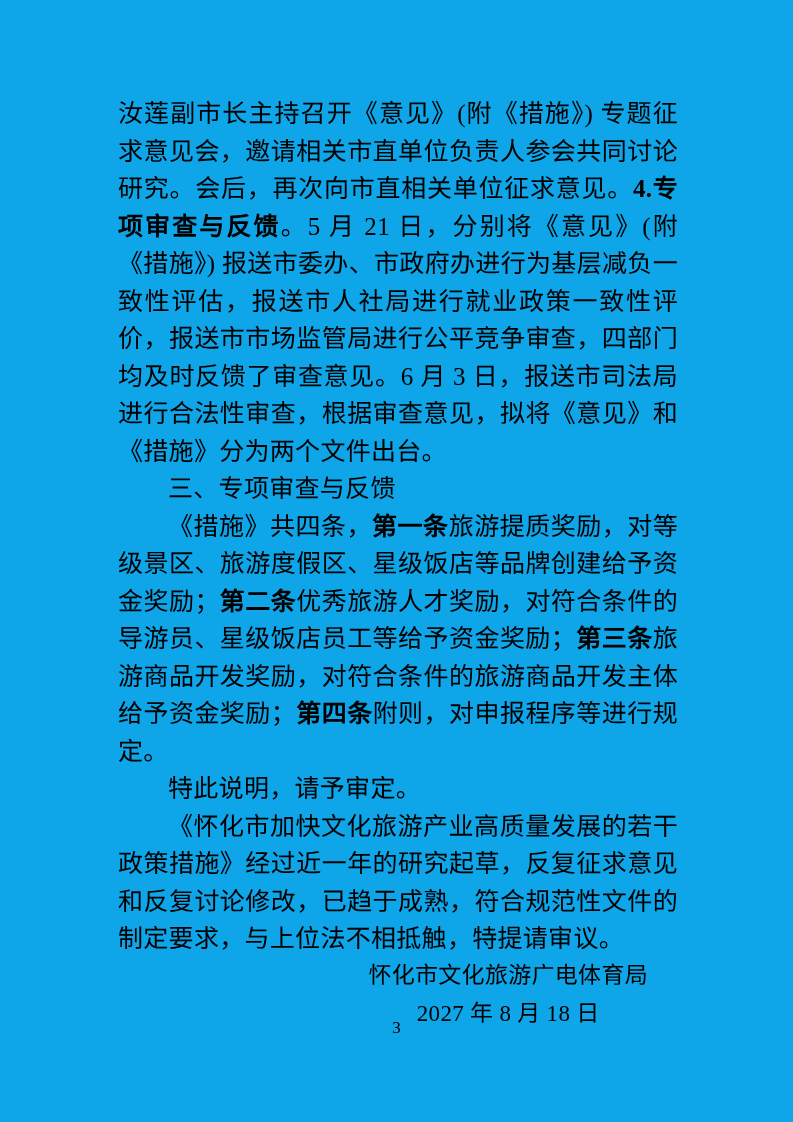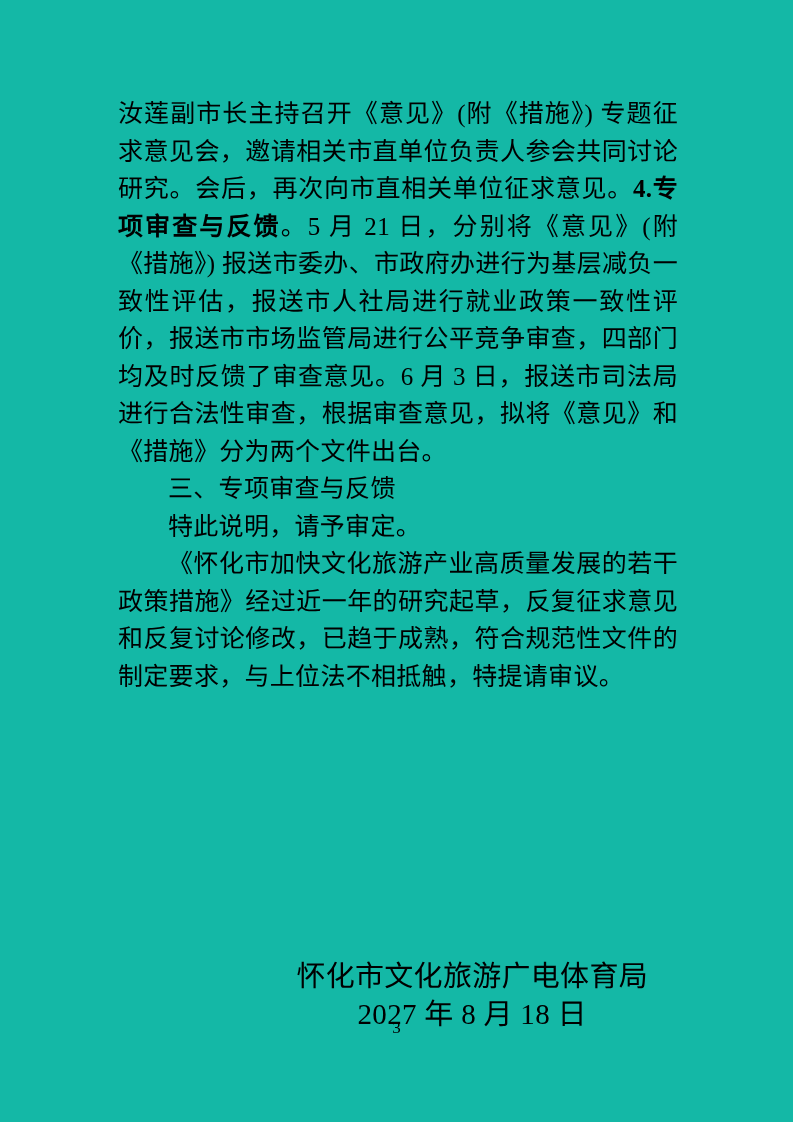--- a/index.html
+++ b/index.html
@@ -4,21 +4,21 @@
 <style>
   html, body {
     margin: 0;
     padding: 0;
     background: #ffffff;
   }
   .page {
     position: relative;
     width: 793px;
     height: 1122px;
-    background: #14b8a6;
+    background: #0ea5e9;
     overflow: hidden;
     font-family: "Liberation Serif", "DejaVu Serif", serif;
     color: #000000;
   }
   .doc-body {
     position: absolute;
     left: 118px;
     top: 95px;
     width: 560px;
   }
@@ -38,21 +38,21 @@
     font-weight: bold;
   }
   .signature {
     margin-top: 38px;
     margin-left: auto;
     margin-right: 28px;
     width: fit-content;
     text-align: center;
   }
   .signature-line {
-    font-size: 29px;
+    font-size: 23px;
     line-height: 38px;
     letter-spacing: 0.3px;
     white-space: nowrap;
   }
   .page-number {
     position: absolute;
     left: 0;
     top: 1016px;
     width: 100%;
     text-align: center;
@@ -64,20 +64,21 @@
 </style>
 </head>
 <body>
 
 <div class="page">
 
   <div class="doc-body">
 
   <p class="para"><span class="">汝莲副市长主持召开《意见》(附《措施》) 专题征求意见会，邀请相关市直单位负责人参会共同讨论研究。会后，再次向市直相关单位征求意见。</span><span class="bold">4.专项审查与反馈</span><span class="">。5 月 21 日，分别将《意见》(附《措施》) 报送市委办、市政府办进行为基层减负一致性评估，报送市人社局进行就业政策一致性评价，报送市市场监管局进行公平竞争审查，四部门均及时反馈了审查意见。6 月 3 日，报送市司法局进行合法性审查，根据审查意见，拟将《意见》和《措施》分为两个文件出台。</span></p>
       <p class="para indent"><span class="">三、专项审查与反馈</span></p>
+      <p class="para indent"><span class="">《措施》共四条，</span><span class="bold">第一条</span><span class="">旅游提质奖励，对等级景区、旅游度假区、星级饭店等品牌创建给予资金奖励；</span><span class="bold">第二条</span><span class="">优秀旅游人才奖励，对符合条件的导游员、星级饭店员工等给予资金奖励；</span><span class="bold">第三条</span><span class="">旅游商品开发奖励，对符合条件的旅游商品开发主体给予资金奖励；</span><span class="bold">第四条</span><span class="">附则，对申报程序等进行规定。</span></p>
       <p class="para indent"><span class="">特此说明，请予审定。</span></p>
       <p class="para indent"><span class="">《怀化市加快文化旅游产业高质量发展的若干政策措施》经过近一年的研究起草，反复征求意见和反复讨论修改，已趋于成熟，符合规范性文件的制定要求，与上位法不相抵触，特提请审议。</span></p>
     </div>
 
   <div class="doc-body" style="top:auto; bottom:0; position:static;"></div>
 
   <div class="signature doc-signature" style="position:absolute; left:118px; top:919px; width:560px;">
     <div class="signature-inner" style="margin-left:auto; margin-right:30px; width:fit-content; text-align:center;">
       <div class="signature-line">怀化市文化旅游广电体育局</div>
       <div class="signature-line">2027 年 8 月 18 日</div>

